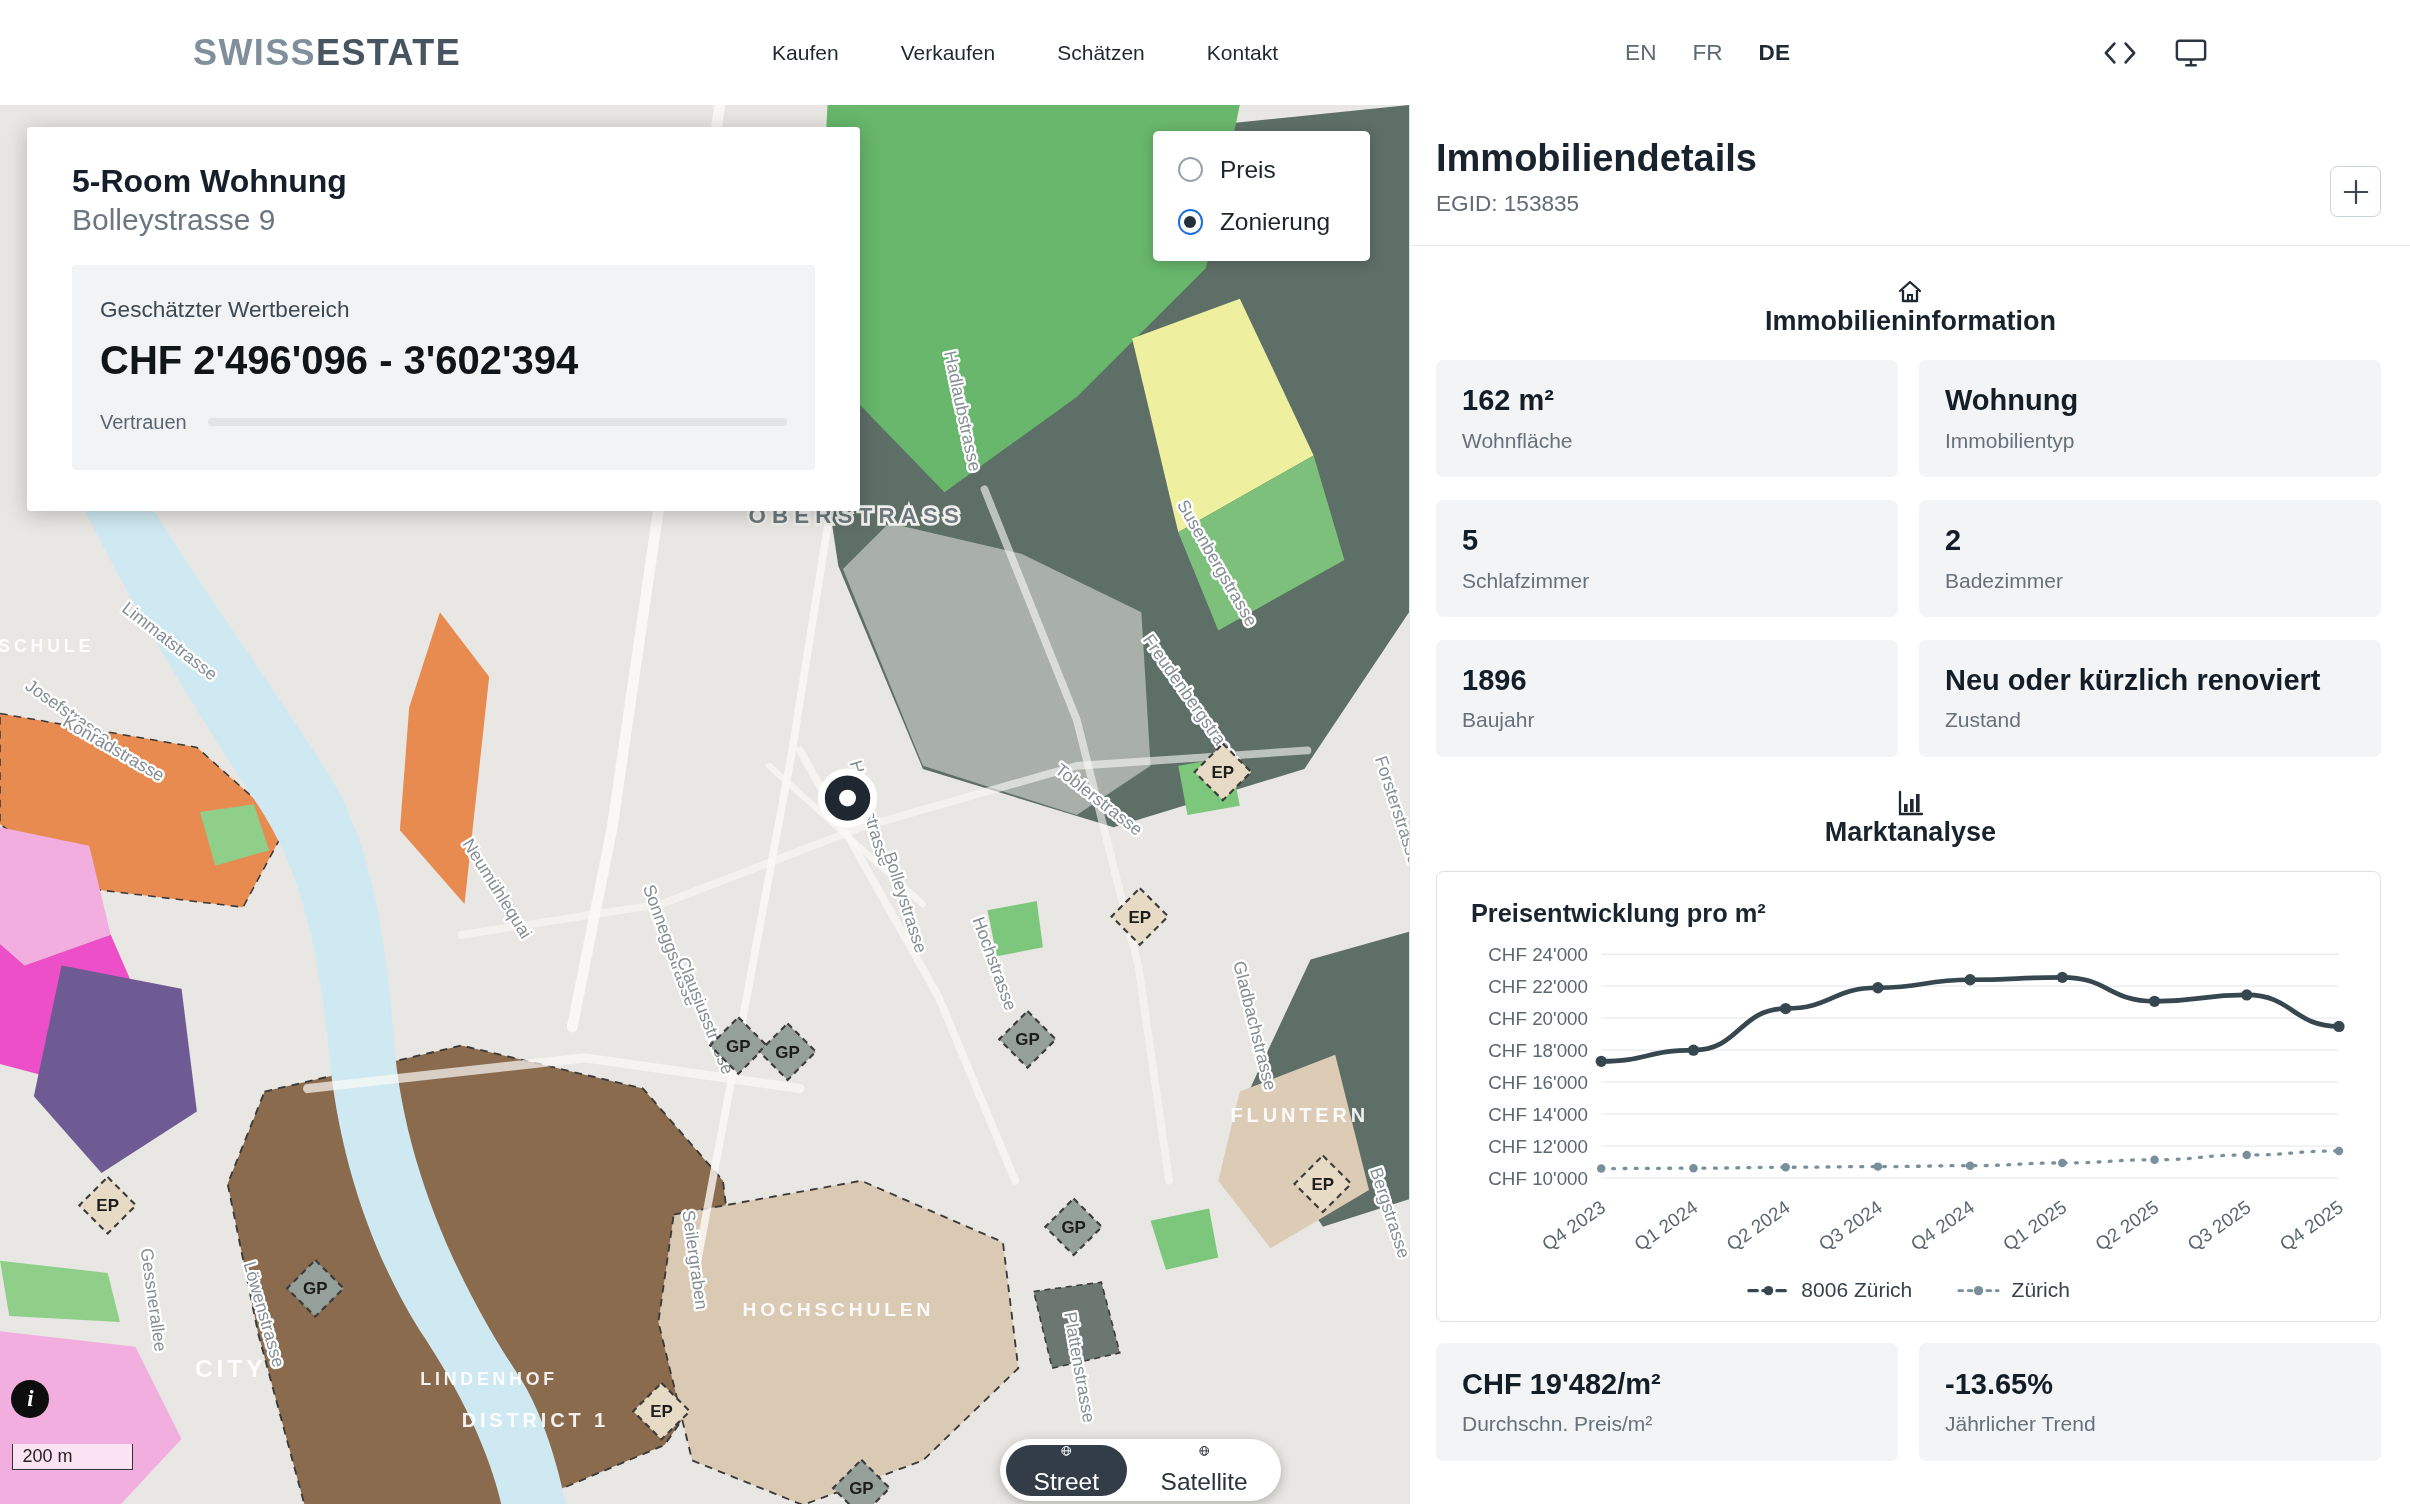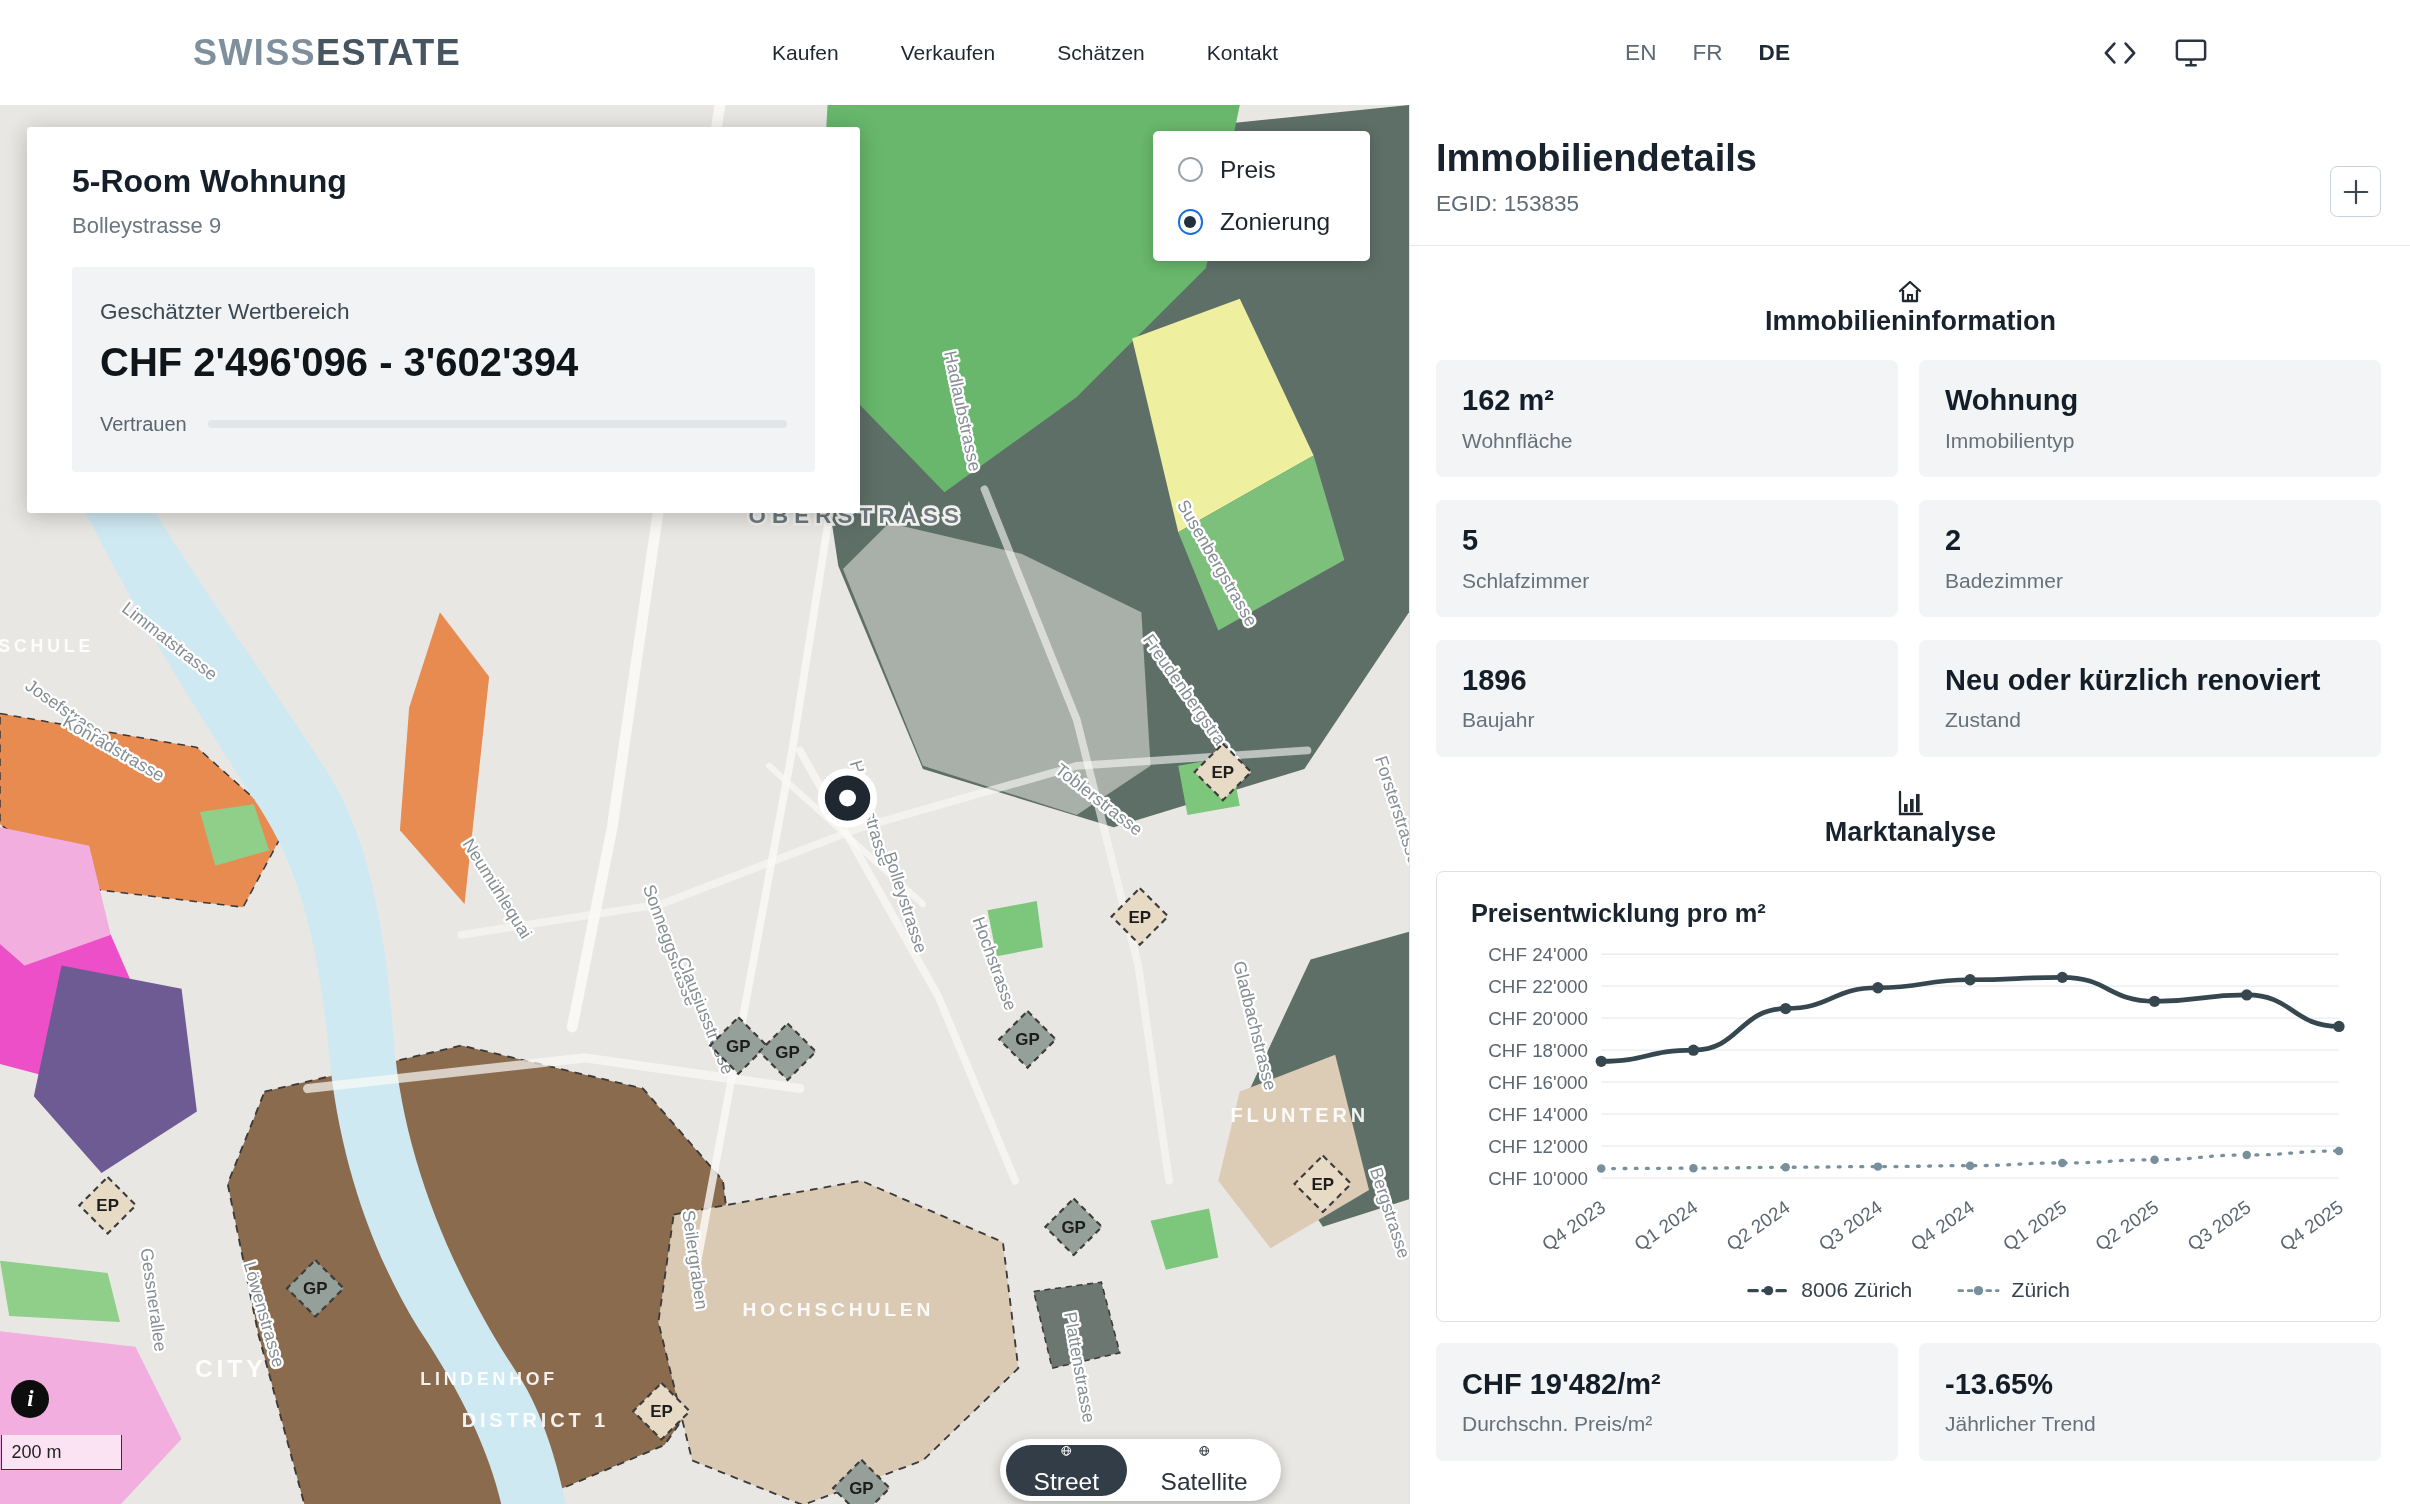--- a/index.html
+++ b/index.html
@@ -27,21 +27,21 @@
   .sl { font-size:11.5px; fill:#858e93; stroke:#ffffff; stroke-width:3px; paint-order:stroke; stroke-linejoin:round; }
   .dl { font-weight:bold; }
   .district-dark  { fill:#6d797e; letter-spacing:4px; stroke:#f2f1ee; stroke-width:3.5px; paint-order:stroke; }
   .district-light { fill:rgba(255,255,255,.9); letter-spacing:2.5px; }
   .ztag { font-size:11px; font-weight:bold; fill:#1d1d1d; }
 
   
   .prop-card { position:absolute; left:27px; top:21.7px; width:833px; background:#fff;
                border-radius:3.8px; box-shadow:0 3.8px 21px rgba(0,0,0,.22); padding:36px 45px 41px; z-index:10; }
   .prop-title { font-size:32px; font-weight:bold; color:#141f29; }
-  .prop-addr { font-size:22px; color:#6a7680; margin-top:13px; }
+  .prop-addr { font-size:30px; color:#6a7680; margin-top:3px; }
   .estimate-box { margin-top:28px; background:#f1f3f4; border-radius:3.8px; padding:32px 28px 36px; }
   .est-label { font-size:22.6px; color:#3c4852; }
   .est-value { font-size:40px; font-weight:bold; color:#10151a; margin-top:15px; white-space:nowrap; }
   .conf-row { display:flex; align-items:center; gap:21px; margin-top:28px; }
   .conf-label { font-size:20px; color:#5c6670; }
   .conf-track { flex:1; height:8.5px; background:#e1e5e8; border-radius:4.7px; overflow:hidden; }
   .conf-fill { height:100%; background:#2fa86c; border-radius:4.7px; }
 
   
   .layer-card { position:absolute; left:1153px; top:26px; width:217px; background:#fff; border-radius:5.6px;
@@ -51,21 +51,21 @@
   .radio { width:25.4px; height:25.4px; border-radius:50%; border:2.8px solid #97a2ab; flex:0 0 auto;
            display:flex; align-items:center; justify-content:center; }
   .radio.selected { border-color:#1a6fe0; }
   .radio.selected::after { content:""; width:12.2px; height:12.2px; border-radius:50%; background:#22303c; }
   .radio-label { font-size:24.5px; color:#1c242c; }
 
   
   .info-fab { position:absolute; left:11.3px; bottom:87px; width:38px; height:38px; border-radius:50%;
               background:#0d0d0d; color:#fff; display:flex; align-items:center; justify-content:center;
               font-size:22.6px; font-weight:bold; font-family:"Liberation Serif", serif; font-style:italic; cursor:pointer; z-index:10; }
-  .scalebox { position:absolute; left:1px; bottom:35px; width:121px; height:35px;
+  .scalebox { position:absolute; left:12px; bottom:35px; width:121px; height:26px;
               background:rgba(252,240,247,.8); border:1.9px solid #333; border-top:none;
               display:flex; align-items:center; padding-left:9.4px; font-size:18px; color:#222; z-index:10; }
   .view-toggle { position:absolute; left:1000px; bottom:3.8px; background:#fff; border-radius:31px;
                  box-shadow:0 2.8px 11.3px rgba(0,0,0,.25); padding:5.6px; display:flex; gap:5.6px; z-index:10; }
   .vt-btn { display:flex; align-items:center; gap:11.3px; height:51px; padding:0 28px; border-radius:25.4px;
             font-size:24.5px; cursor:pointer; color:#2b333c; background:#fff; white-space:nowrap;flex-direction:column; }
   .vt-btn.active { background:#333d47; color:#fff; }
 
   
   .panel { position:absolute; left:1409px; top:105px; width:1002px; height:1400px; background:#fff;

